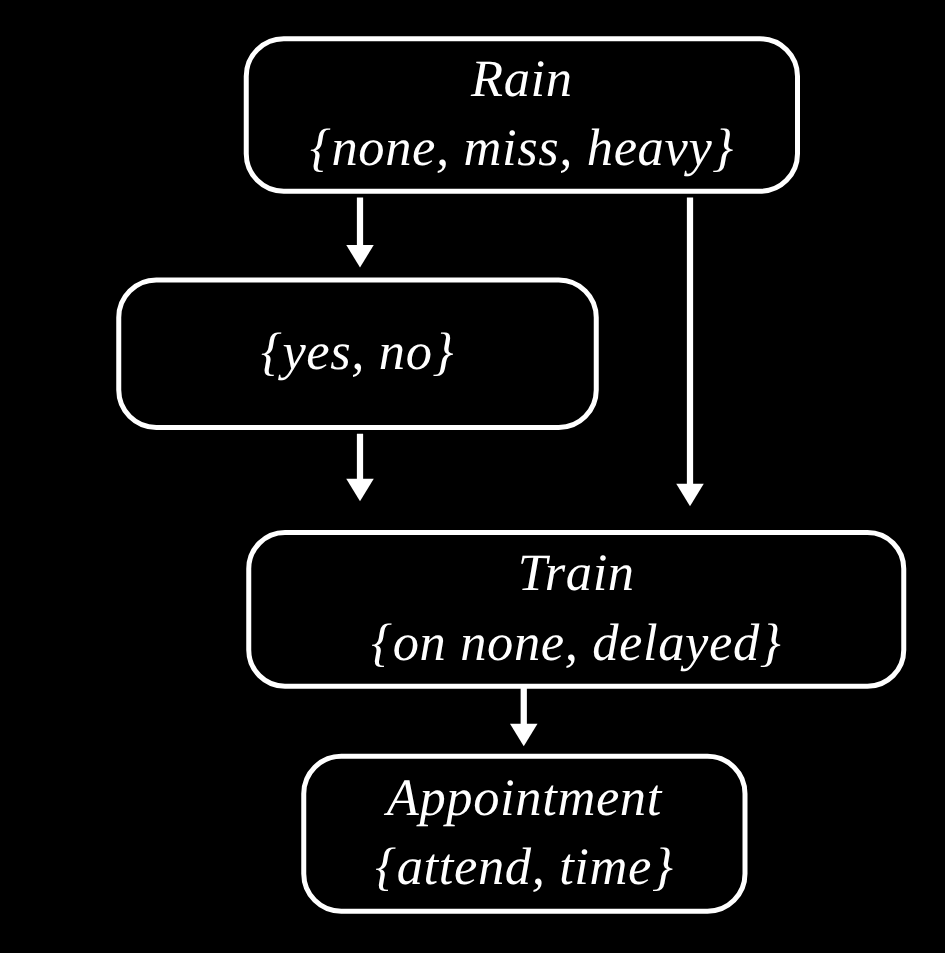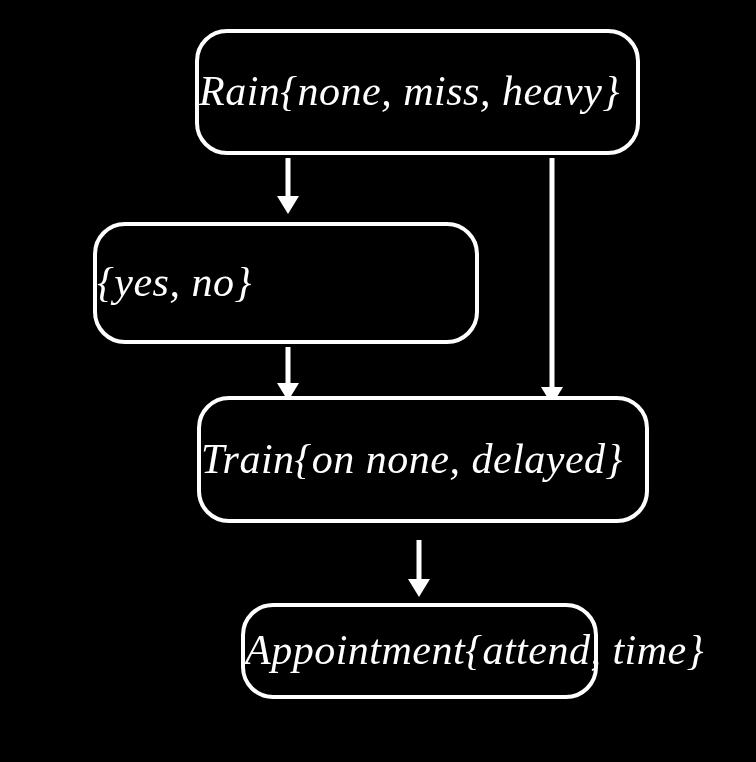--- a/index.html
+++ b/index.html
@@ -27,33 +27,33 @@
     height: 762px;
   }
   .node {
     position: absolute;
     box-sizing: border-box;
     border: 4px solid var(--fg);
     border-radius: 32px;
     background: var(--bg);
     color: var(--fg);
     display: flex;
-    flex-direction: row;
+    flex-direction: column;
     align-items: center;
-    justify-content: flex-start;
+    justify-content: center;
     text-align: center;
     font-style: italic;
     font-size: 42px;
     line-height: 1.32;
     letter-spacing: 0.5px;
   }
   .node-rain        { left: 195px; top:  29px; width: 445px; height: 126px; }
   .node-maintenance { left:  93px; top: 222px; width: 386px; height: 122px; }
-  .node-train       { left: 197px; top: 396px; width: 452px; height: 127px; }
-  .node-appointment { left: 241px; top: 603px; width: 357px; height: 96px; }
+  .node-train       { left: 197px; top: 424px; width: 528px; height: 127px; border-radius: 31px; }
+  .node-appointment { left: 241px; top: 603px; width: 357px; height: 128px; }
   .node-label, .node-domain {
     display: block;
     white-space: nowrap;
   }
   .edge-line {
     stroke: var(--fg);
     stroke-width: 5;
   }
   .edge-head {
     fill: var(--fg);

